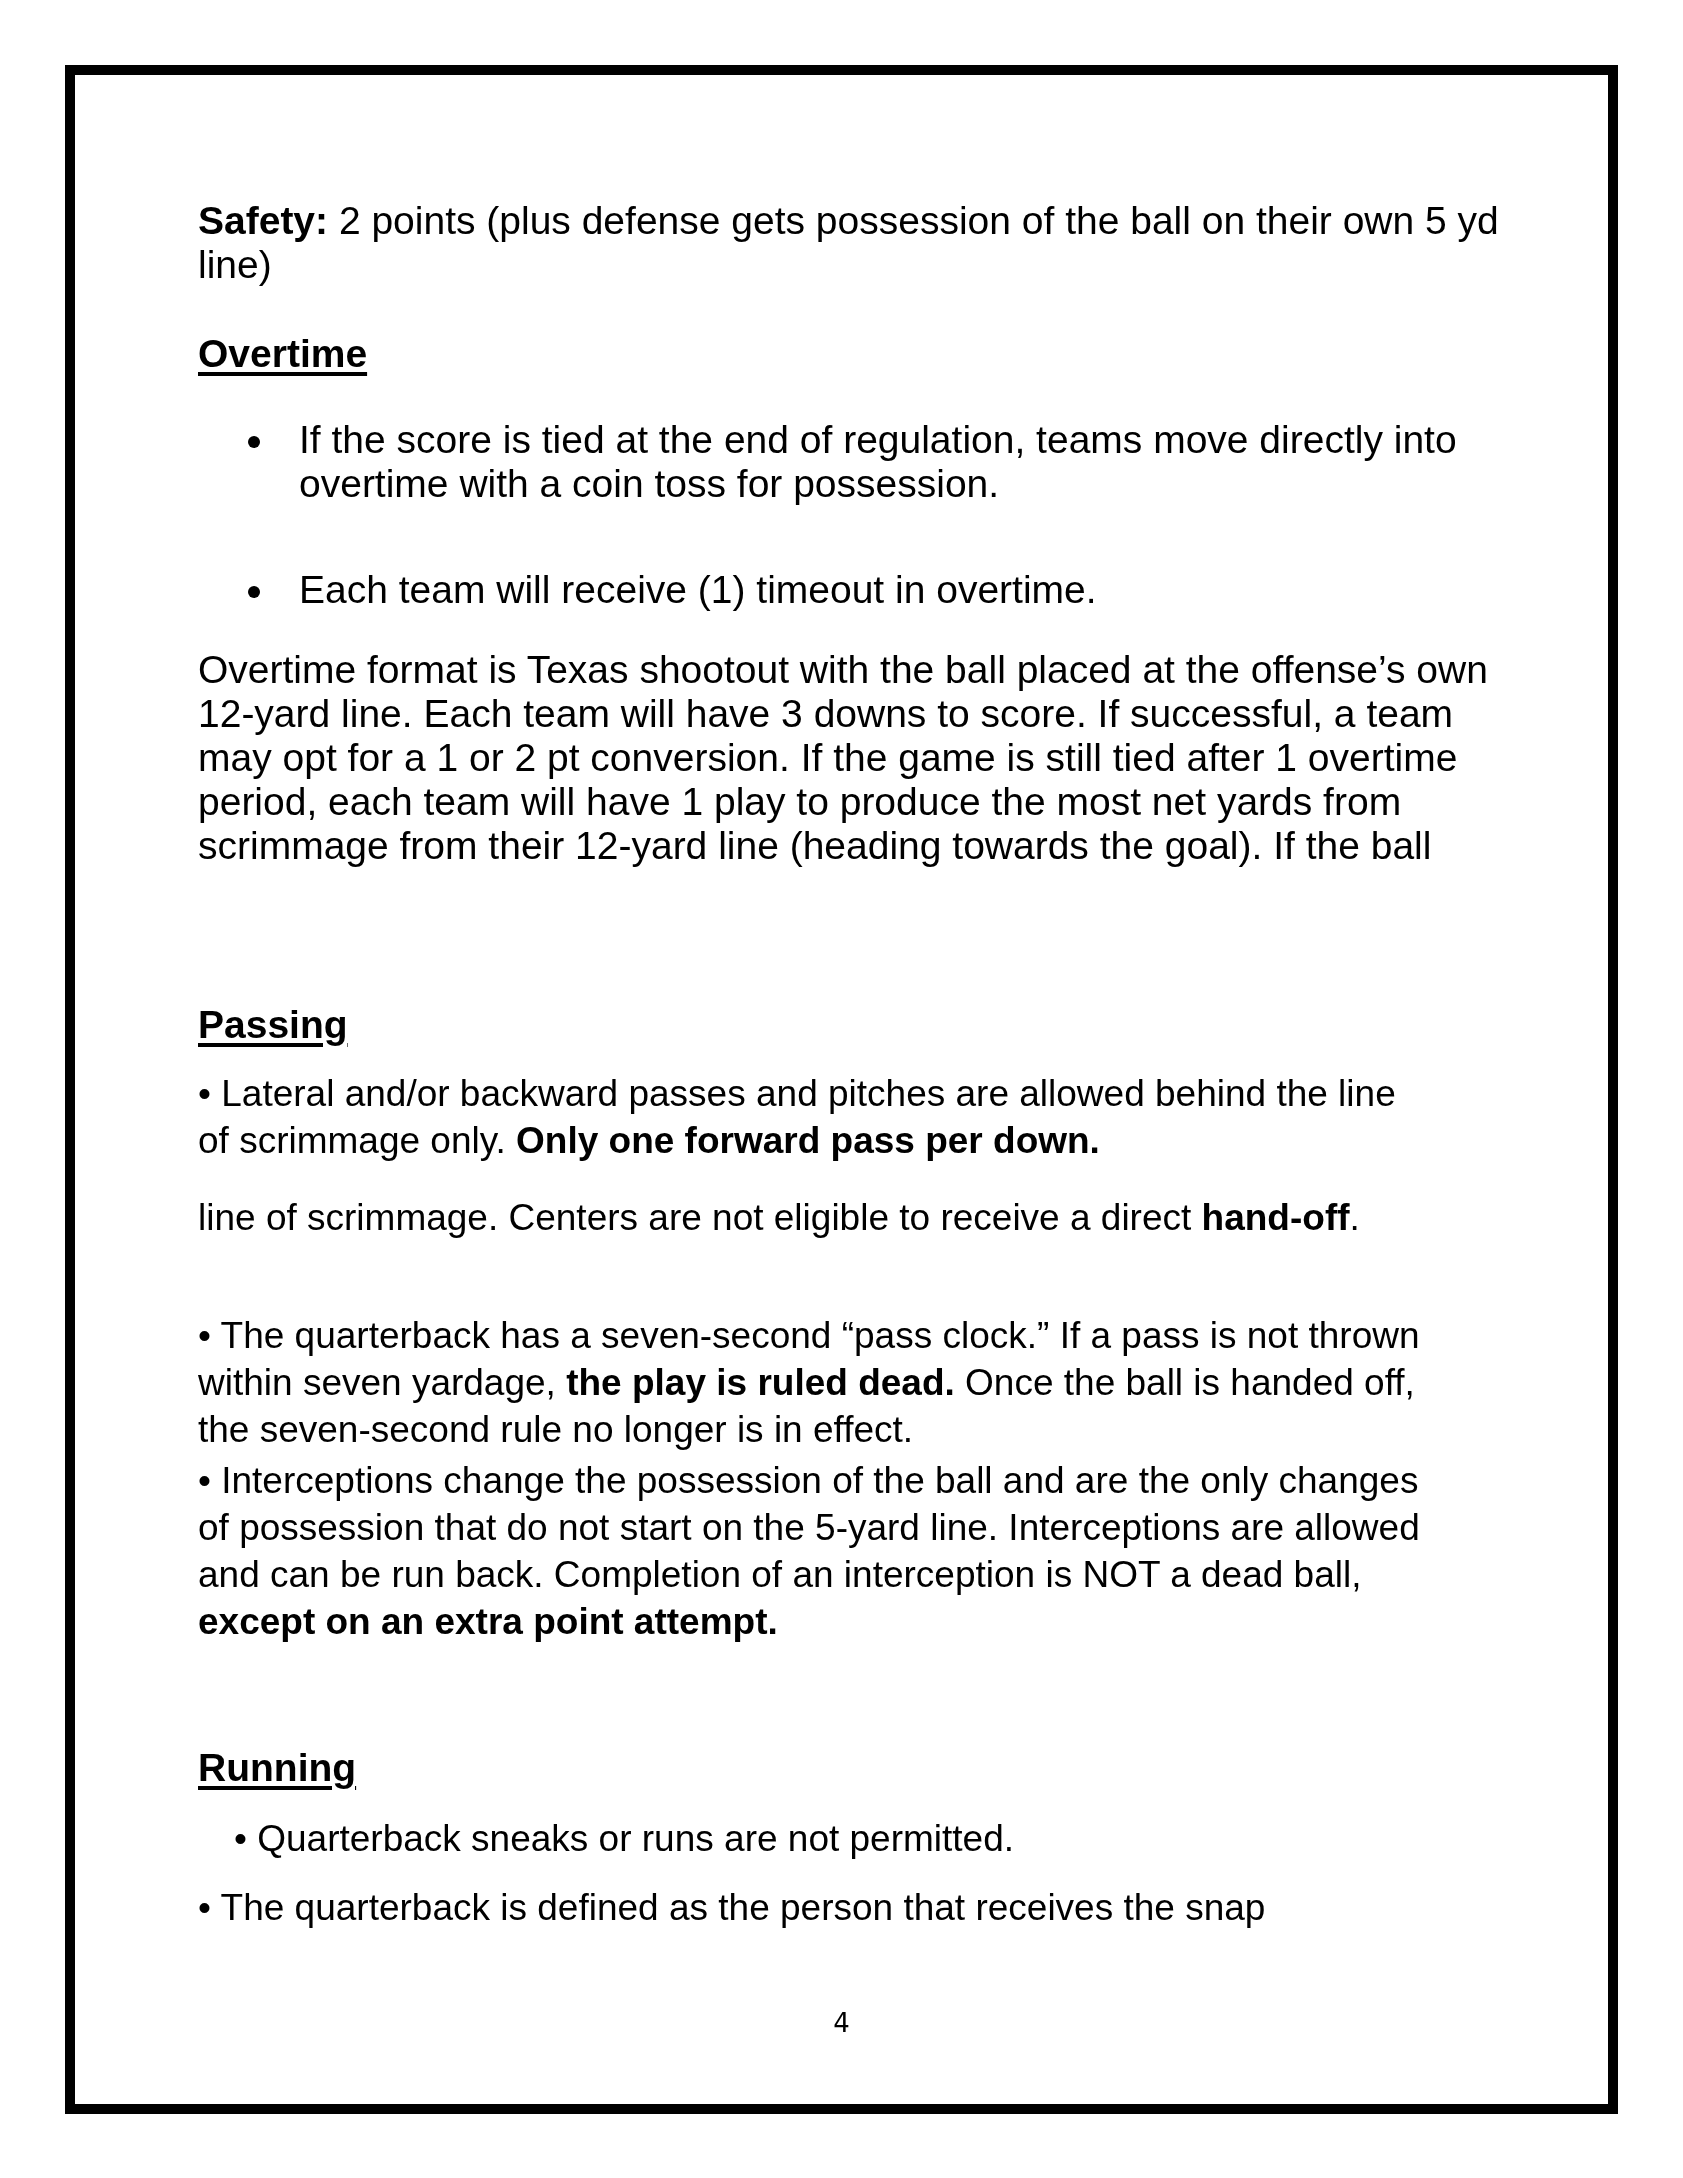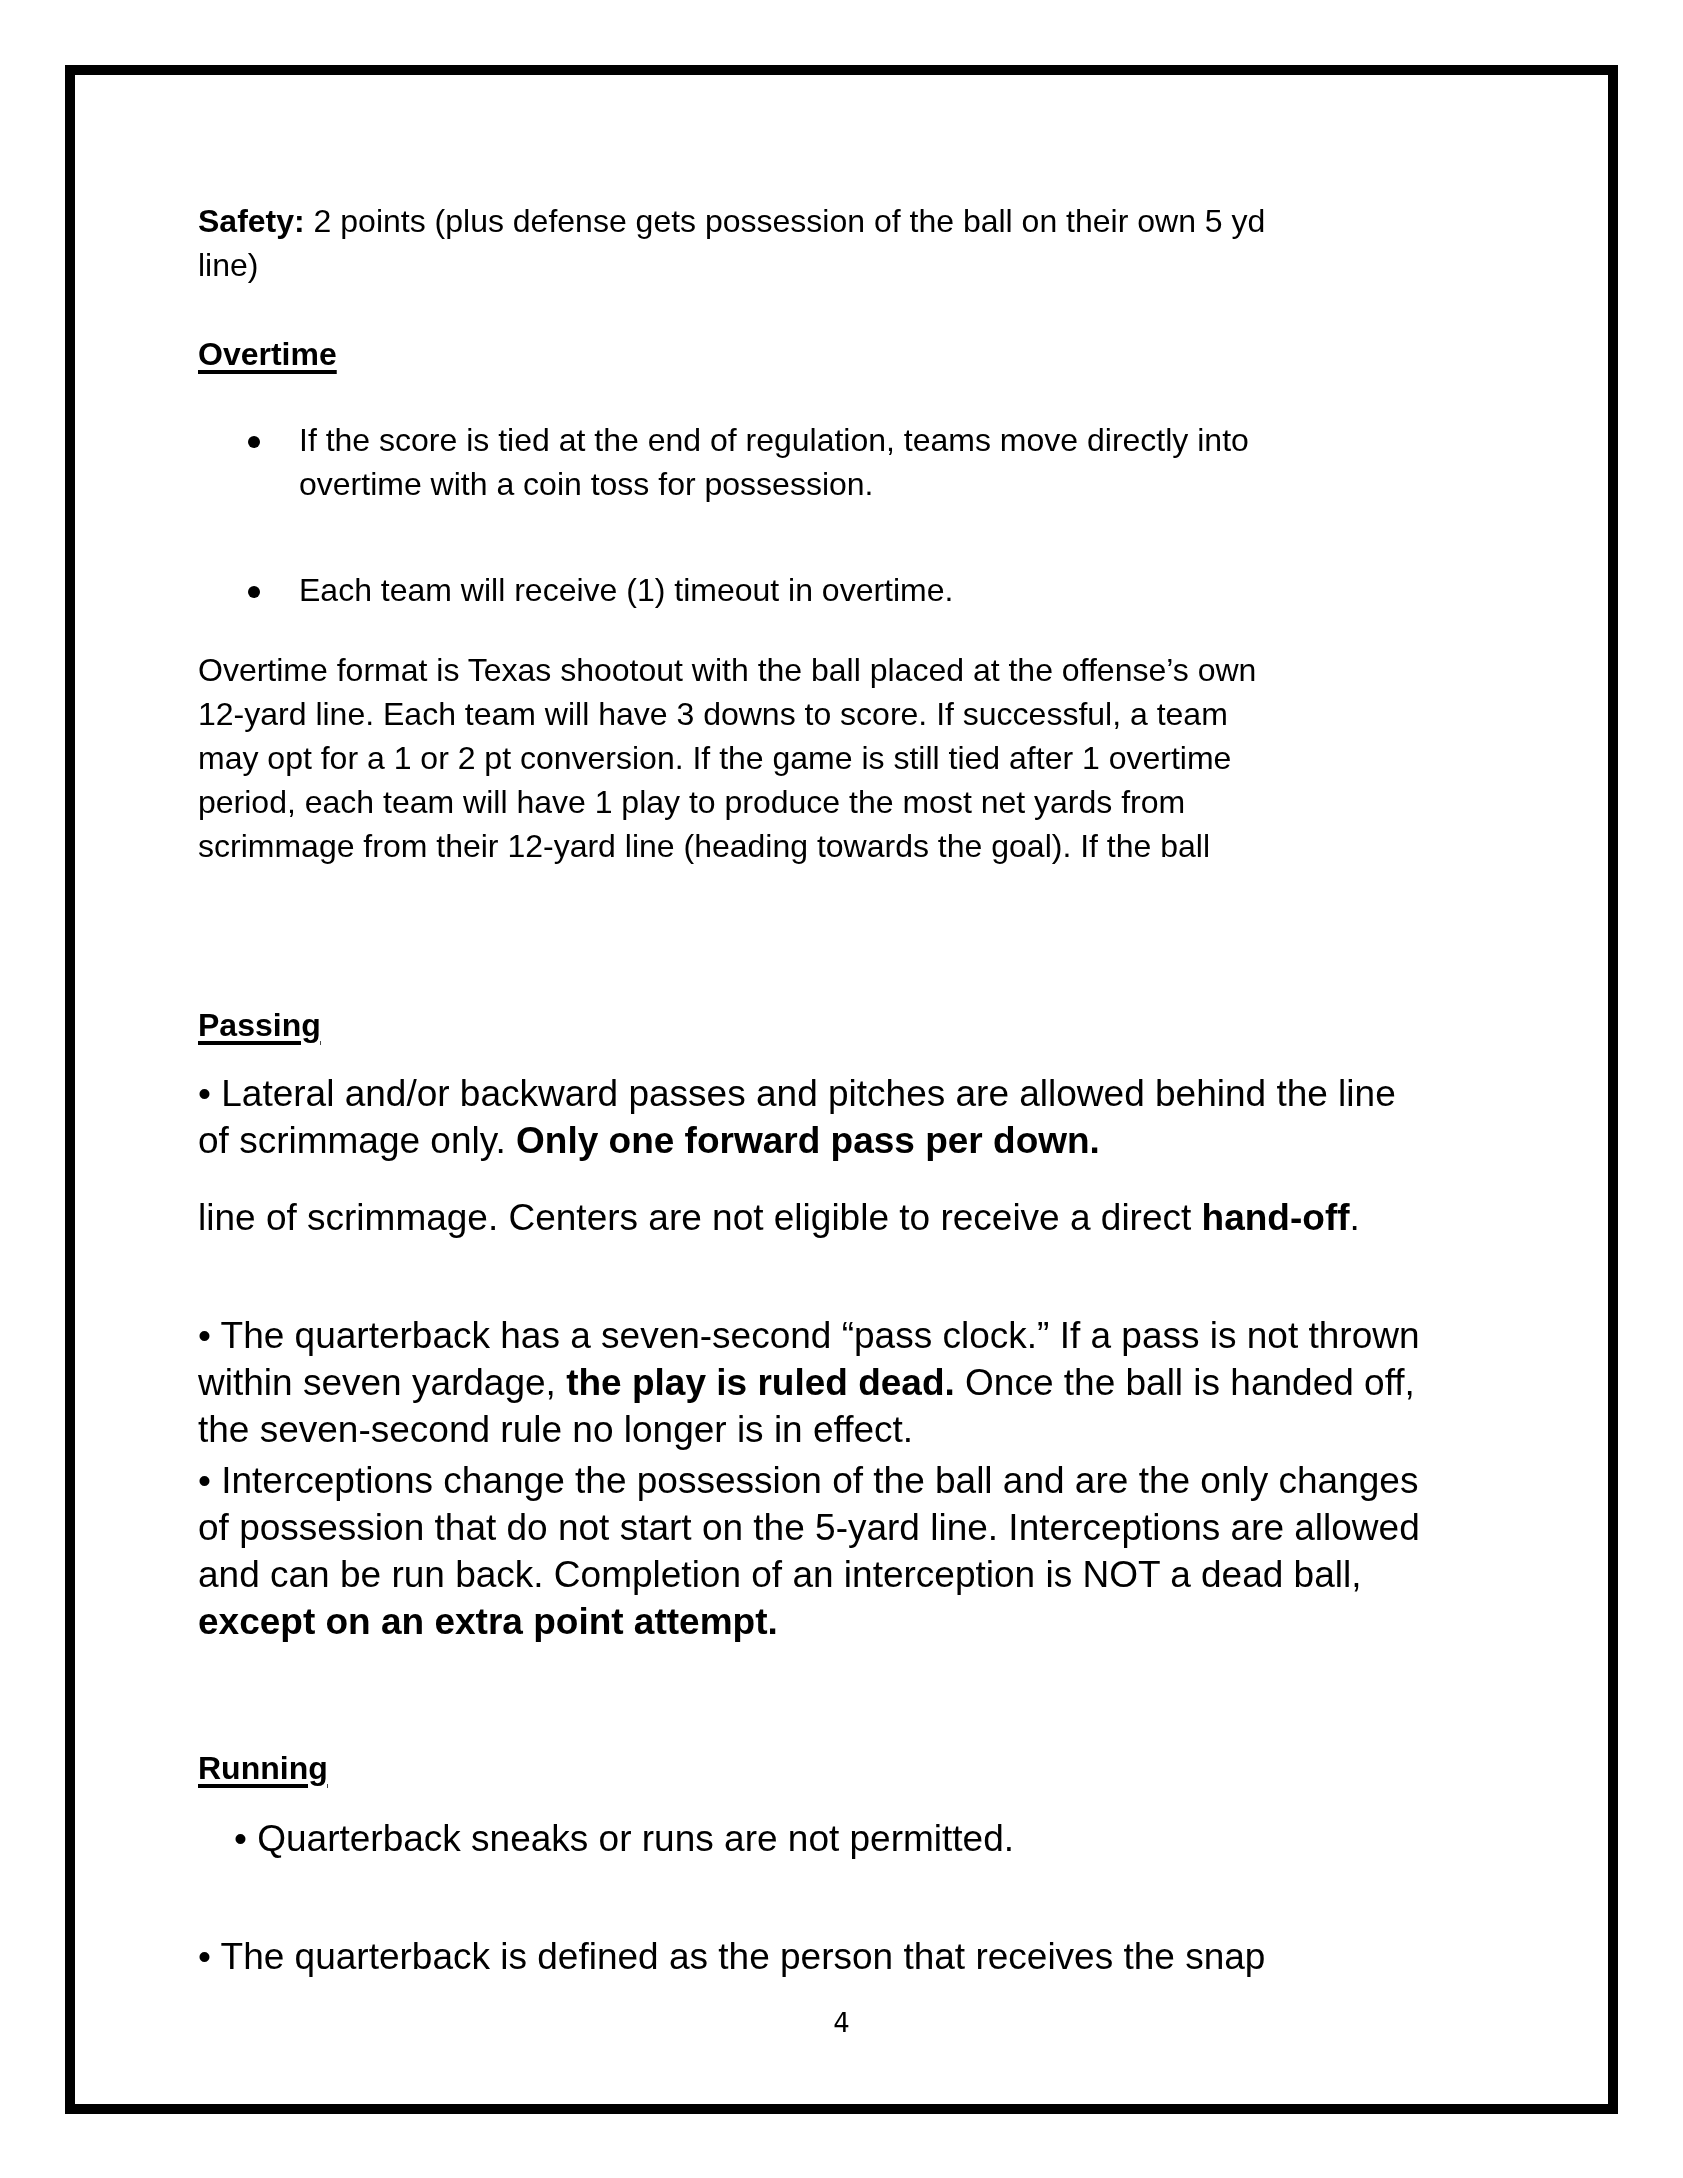--- a/index.html
+++ b/index.html
@@ -1,21 +1,21 @@
 <!DOCTYPE html>
 <html><head>
 <meta charset="utf-8">
 <style>
   html, body { margin: 0; padding: 0; background: #ffffff; }
   body { width: 1683px; height: 2178px; position: relative; overflow: hidden;
          font-family: "Liberation Sans", sans-serif; color: #000000; }
   .frame { position: absolute; left: 65px; top: 65px; width: 1533px; height: 2029px;
            border: 10px solid #000000; box-sizing: content-box; }
   .blk { position: absolute; left: 198px; white-space: nowrap; }
-  .s1 { font-size: 32px; line-height: 44px; }
+  .s1 { font-size: 39px; line-height: 44px; }
   .s2 { font-size: 37px; line-height: 47px; }
   .line { display: block; height: inherit; }
   .heading { font-weight: bold; text-decoration: underline; text-decoration-thickness: 4px; text-underline-offset: 5px; }
   b { font-weight: bold; }
   .bullet-row { position: absolute; left: 198px; }
   .bullet-dot { position: absolute; left: 50px; top: 18px; width: 12px; height: 12px; border-radius: 50%; background: #000; }
   .bullet-text { position: absolute; left: 101px; white-space: nowrap; }
   .pageno { position: absolute; left: 0; width: 1683px; text-align: center; top: 2006px;
             font-family: "DejaVu Sans", sans-serif; font-size: 26px; line-height: 34px; }
 </style>
@@ -82,18 +82,18 @@
   <span class="line"><b>except on an extra point attempt.</b></span>
 </div>
 
 <div class="blk s1" style="top:1746px;">
   <span class="heading">Running</span>
 </div>
 
 <div class="blk s2" style="top:1815px;margin-left:36px;">
   <span class="line">• Quarterback sneaks or runs are not permitted.</span>
 </div>
-<div class="blk s2" style="top:1933px;">
+<div class="blk s2" style="top:1884px;">
   <span class="line">• The quarterback is defined as the person that receives the snap</span>
 </div>
 
 <div class="pageno">4</div>
 
 
 </body></html>

